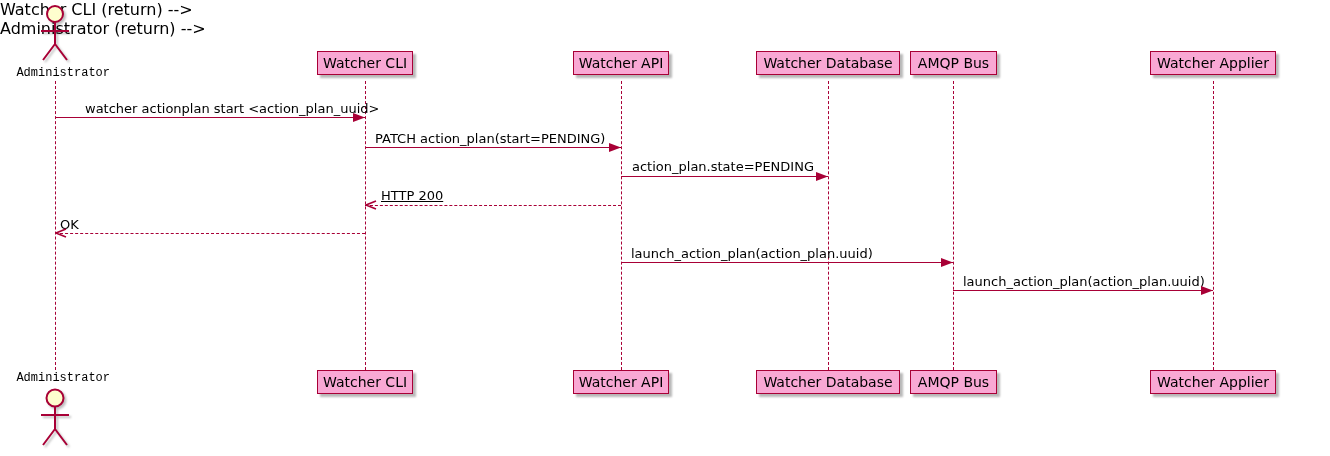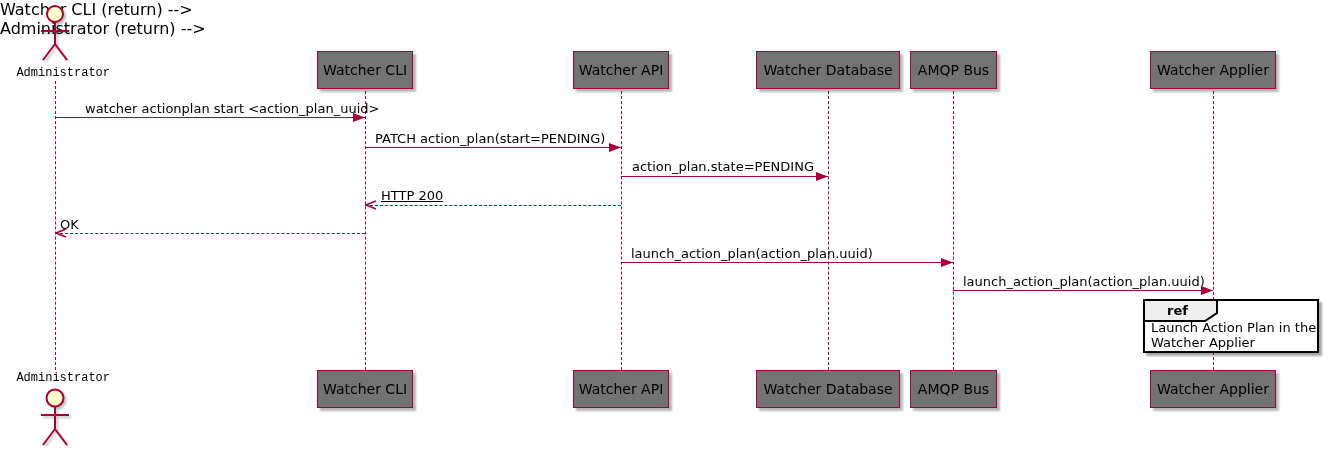--- a/index.html
+++ b/index.html
@@ -2,22 +2,22 @@
 <html><head>
 <meta charset="utf-8">
 <style>
   html,body { margin:0; padding:0; background:#ffffff; }
   .diagram {
     position:relative; width:1330px; height:456px; background:#ffffff;
     font-family:"DejaVu Sans","Liberation Sans",sans-serif; color:#000;
     overflow:hidden;
   }
   .pbox {
-    position:absolute; height:38px; box-sizing:border-box;
-    background:#737373; border:1.7px solid #A80036;
+    position:absolute; height:24px; box-sizing:border-box;
+    background:#f9a8d4; border:1.7px solid #A80036;
     box-shadow:3px 3px 2px rgba(0,0,0,0.28);
     display:flex; align-items:center; justify-content:center;
     font-size:14px; white-space:nowrap; padding:0 6px;
   }
   .lifeline { position:absolute; width:0; border-left:1px dashed #A80036; }
   .actor-label { position:absolute; font-size:12px; text-align:right;font-family:Liberation Mono, monospace; }
   .actor-svg { position:absolute; filter:drop-shadow(2px 2px 1px rgba(0,0,0,0.25)); }
   .msg-label { position:absolute; font-size:13px; white-space:nowrap; line-height:15px; }
   .msg-line { position:absolute; height:0; }
   .msg-line.solid  { border-top:1.2px solid #A80036; }
@@ -127,27 +127,20 @@
   
   <div>
     <div class="msg-label" style="left:963px;top:274px;">launch_action_plan(action_plan.uuid)</div>
     <div class="msg-line solid" style="left:953px;top:290px;width:260px;"></div>
     <svg class="arrow-svg" style="left:1201px;top:286px;" width="12" height="9">
         <polygon points="0,0 12,4.5 0,9" fill="#A80036"></polygon>
       </svg>
   </div>
 
   
-  <div class="ref-box">
-    <svg class="ref-tag" width="76" height="24" viewBox="0 0 76 24">
-      <path d="M1,1 L74,1 L74,14 L62,22 L1,22 Z" fill="#EEEEEE" stroke="#000000" stroke-width="2"></path>
-      <text x="24" y="16">ref</text>
-    </svg>
-    <div class="ref-text">Launch Action Plan in the Watcher Applier</div>
-  </div>
 
   
   <div class="pbox" style="left:317px; top:370px; width:96px;">
       <span>Watcher CLI</span>
     </div>
   <div class="pbox" style="left:573px; top:370px; width:96px;">
       <span>Watcher API</span>
     </div>
   <div class="pbox" style="left:756px; top:370px; width:144px;">
       <span>Watcher Database</span>

